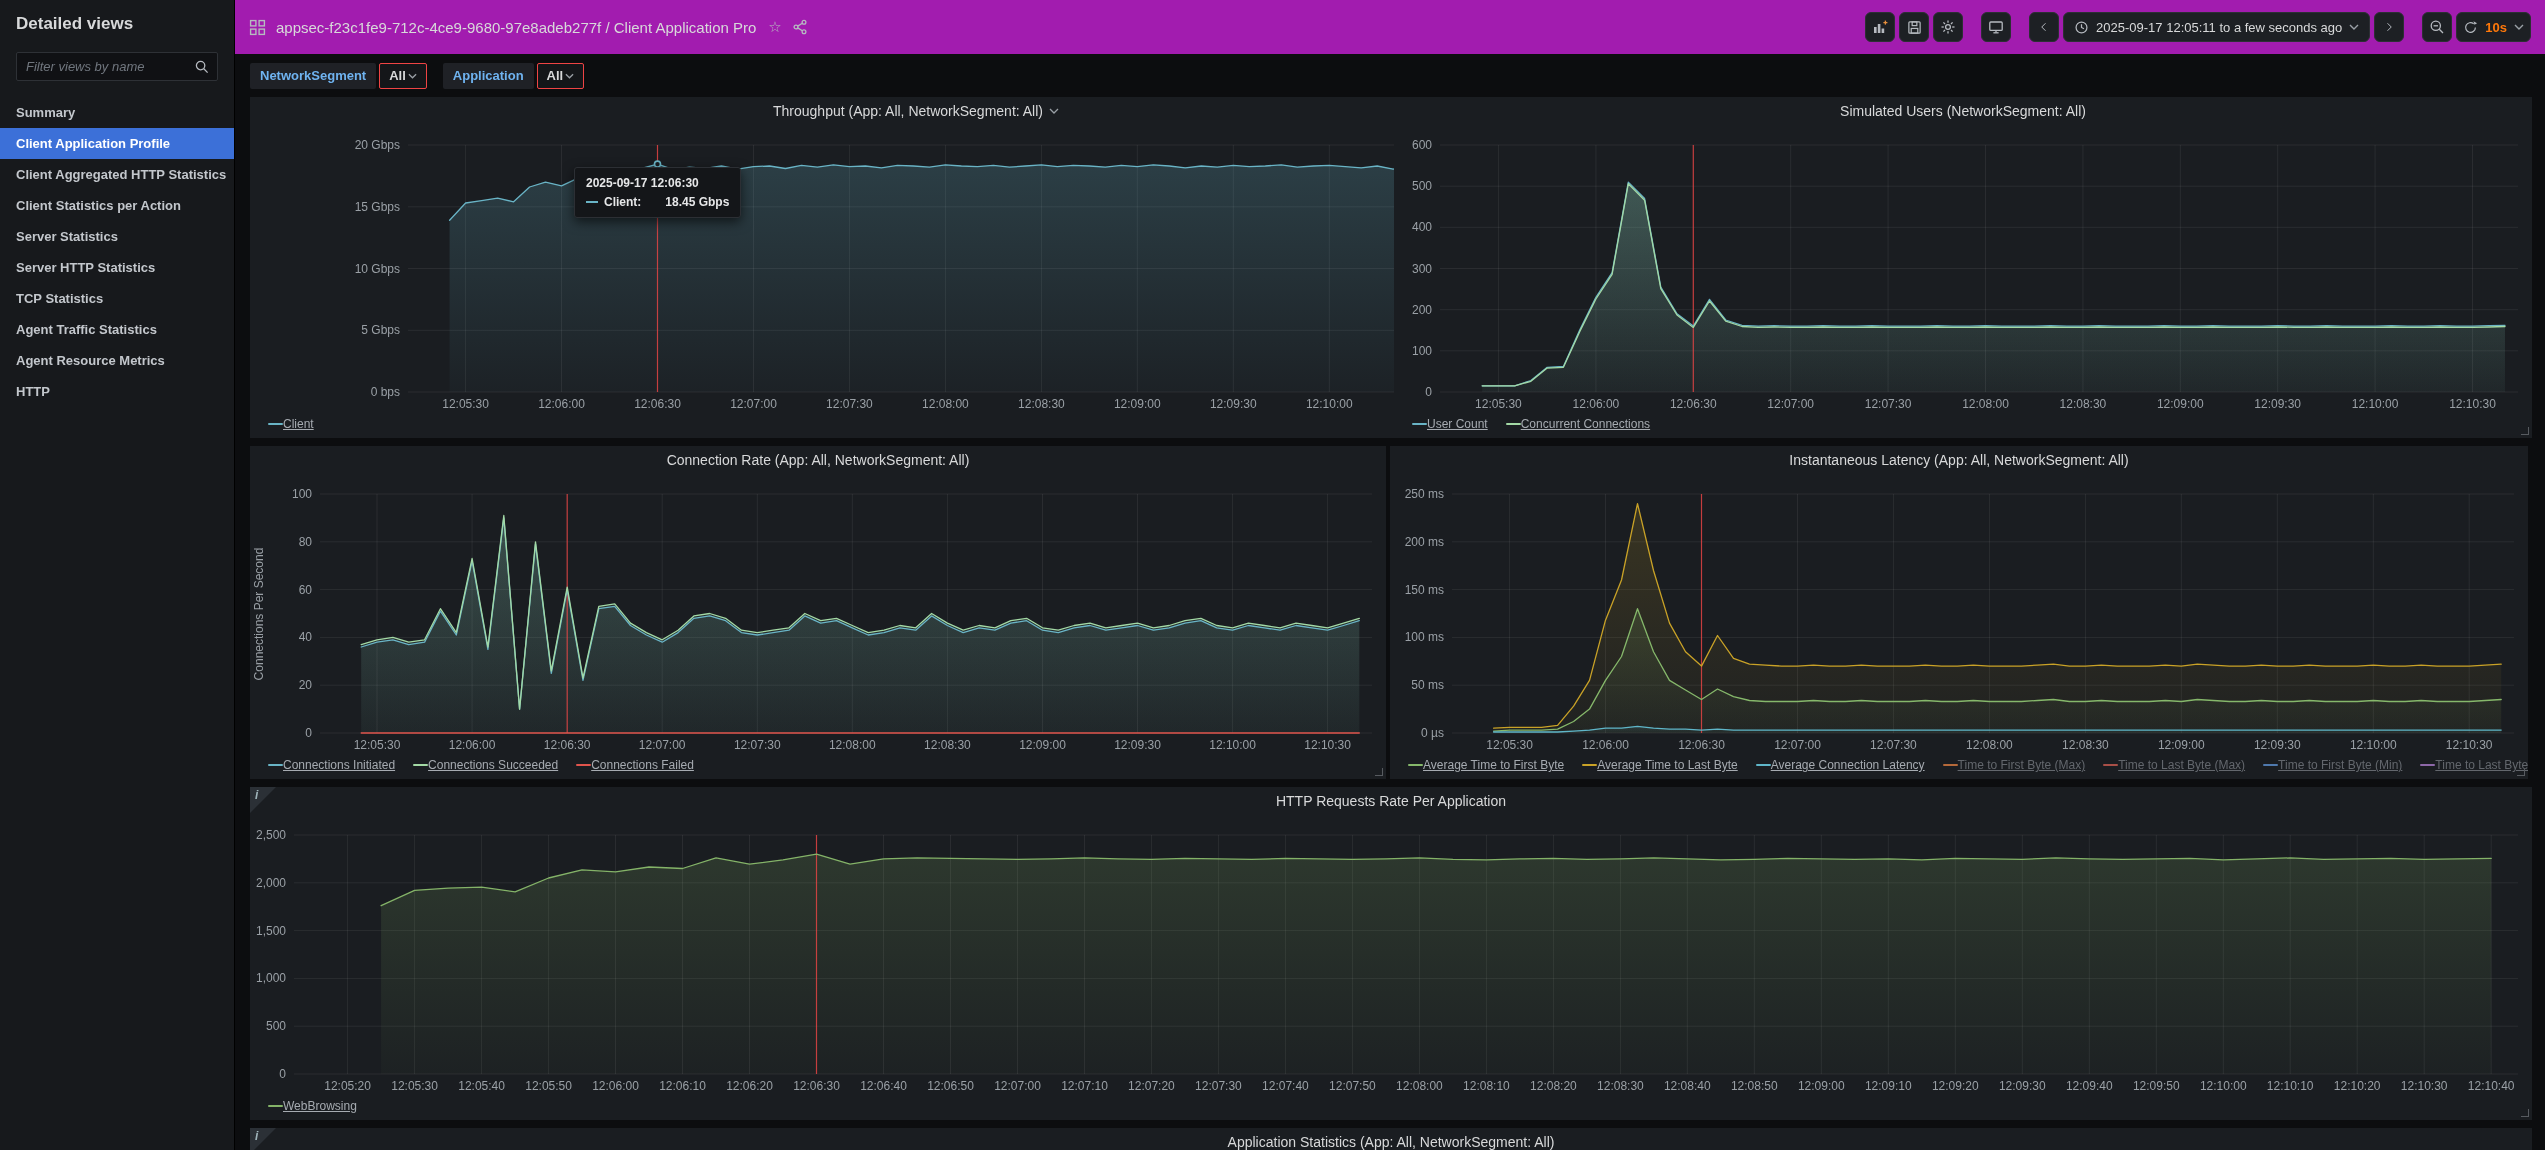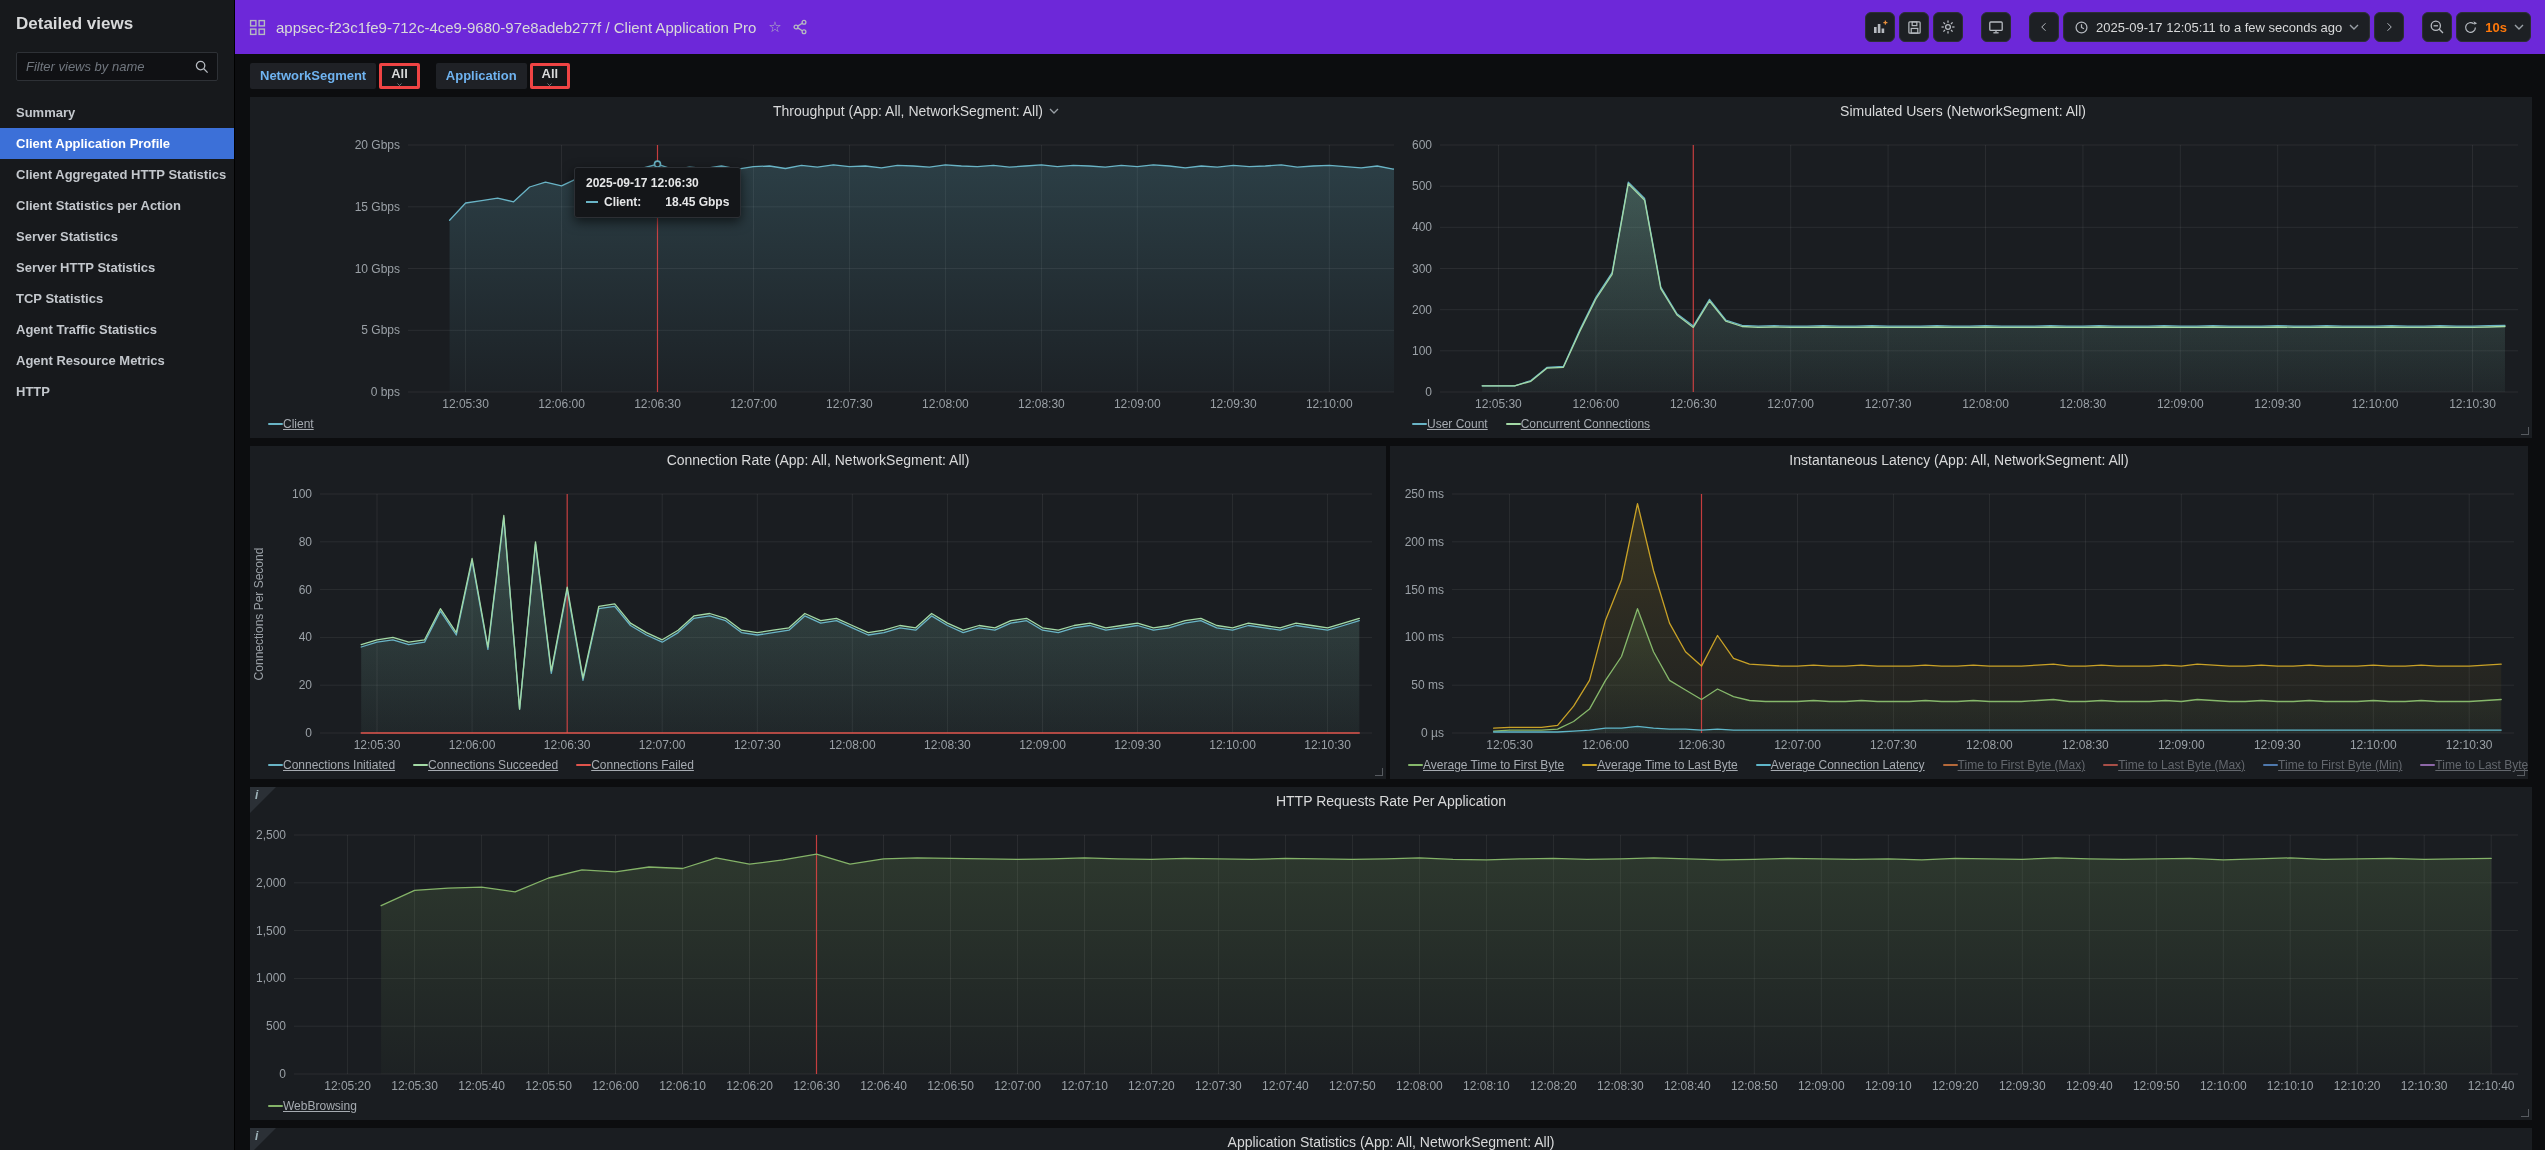--- a/index.html
+++ b/index.html
@@ -14,44 +14,44 @@
   .filter-box input { width:100%; height:29px; background:#101114; border:1px solid #2e3136;
     border-radius:2px; color:#c7cbd0; font-size:13px; padding:0 28px 0 9px;
     font-family:"Liberation Sans", sans-serif; }
   .filter-box input::placeholder { color:#70767e; font-style:italic; }
   .filter-box .sicon { position:absolute; right:8px; top:7px; }
   .side-item { height:31px; line-height:31px; padding-left:16px; font-size:13px; font-weight:700;
     color:#c3c7cc; cursor:pointer; white-space:nowrap; }
   .side-item.active { background:#3c70d8; color:#ffffff; }
 
   
-  .topnav { position:absolute; left:235px; top:0; right:0; height:54px; background:#6d28d9;
+  .topnav { position:absolute; left:235px; top:0; right:0; height:54px; background:#a21caf;
     display:flex; align-items:center; padding:0 14px; z-index:2; }
   .nav-left { display:flex; align-items:center; gap:10px; min-width:0; }
   .breadcrumb { font-size:15px; font-weight:500; color:#d8d9da; max-width:548px;
     overflow:hidden; white-space:nowrap; }
   .star { font-size:15px; color:#b6bac0; margin-left:2px; cursor:pointer; }
   .nav-right { margin-left:auto; display:flex; align-items:center; }
   .nbtn { height:30px; min-width:30px; background:#1d2024; border:1px solid #2c2f34;
     border-radius:6px; display:flex; align-items:center; justify-content:center;
     margin-left:4px; cursor:pointer; padding:0 6px; }
   .ngap { width:14px; }
   .timebtn { gap:7px; font-size:13px; color:#d8d9da; padding:0 10px; }
   .refreshbtn { gap:7px; font-size:13px; }
   .orange { color:#ff780a; font-weight:700; }
 
   
   .filters { position:absolute; left:250px; top:54px; height:43px; display:flex;
     align-items:center; gap:16px; }
   .vargroup { display:flex; align-items:center; gap:3px; }
   .varlabel { height:26px; background:#1f2126; border-radius:2px; display:flex; align-items:center;
     padding:0 10px; font-size:13px; font-weight:600; color:#6fb3f0; cursor:pointer; }
-  .varvalue { height:26px; background:#141619; border:3px solid #ef4444; border-radius:2px;
+  .varvalue { height:26px; background:#141619; border:1px solid #ef4444; border-radius:2px;
     display:flex; align-items:center; gap:2px; padding:0 9px; font-size:13px; font-weight:600;
-    color:#d8d9da; cursor:pointer;flex-direction:column; }
+    color:#d8d9da; cursor:pointer; }
 
   
   .panels { position:absolute; left:250px; top:97px; width:2282px; height:1053px; overflow:hidden; }
   .panel { position:absolute; background:#1a1d21; display:flex; flex-direction:column; }
   .panel::after { content:""; position:absolute; right:3px; bottom:3px; width:7px; height:7px;
     border-right:1px solid #575b60; border-bottom:1px solid #575b60; }
   .panel-header { height:28px; flex:0 0 28px; display:flex; align-items:center;
     justify-content:center; gap:6px; cursor:pointer; }
   .panel-title { font-size:14px; font-weight:500; color:#d8d9da; white-space:nowrap; }
   svg.chart { flex:1 1 auto; width:100%; display:block; }

